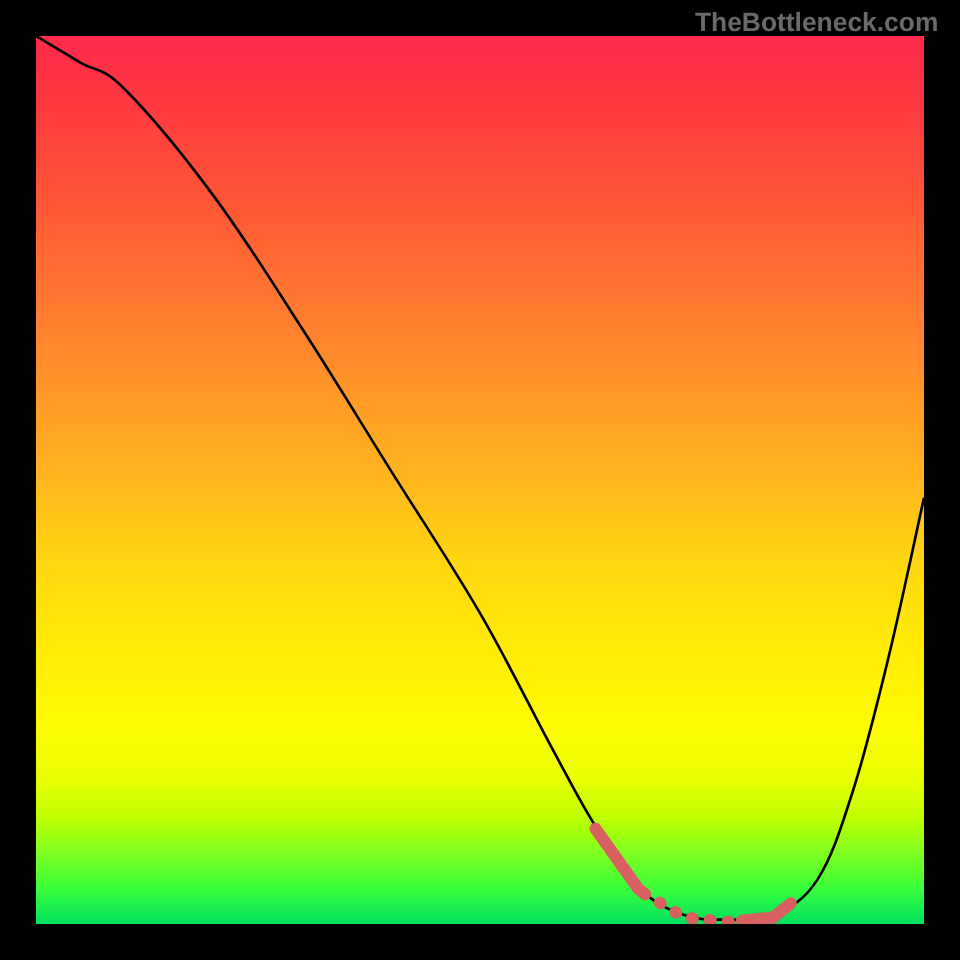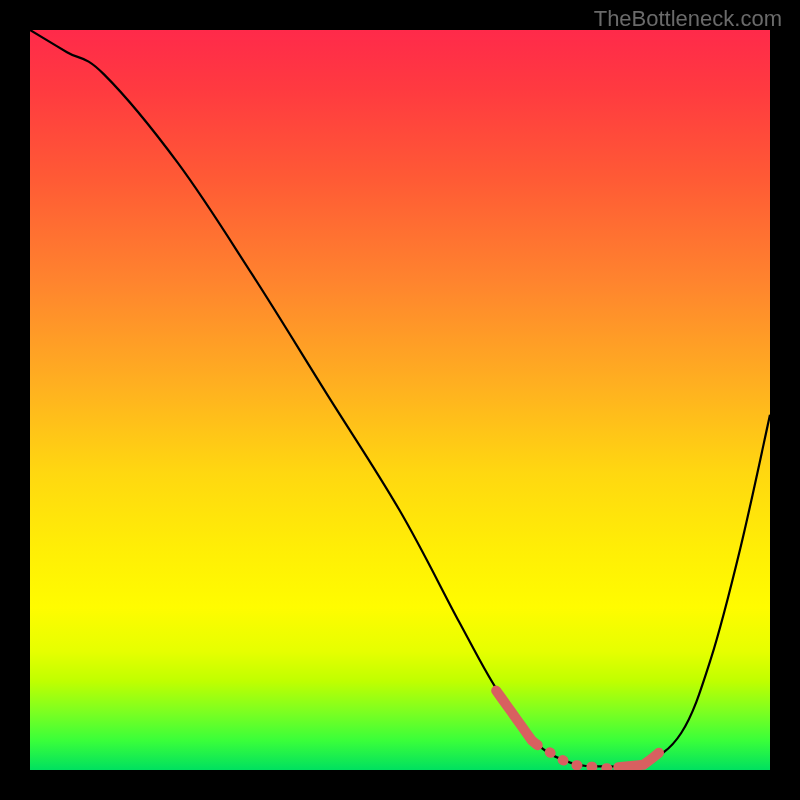--- a/index.html
+++ b/index.html
@@ -1,18 +1,18 @@
 <!DOCTYPE html>
 <html><head>
 <meta charset="utf-8">
 <style>
 :root { --border: #000; }
 * { box-sizing: border-box; margin: 0; padding: 0; }
 body { background: #000; width: 800px; height: 800px; position: relative; font-family: Arial, sans-serif; }
-.watermark { position: absolute; top: 6px; right: 18px; color: #6a6a6a; font-size: 22px; font-weight: 400; z-index: 5; }
+.watermark { position: absolute; top: 6px; right: 18px; color: #6a6a6a; font-size: 22px; font-weight: 700; z-index: 5; }
 .frame { position: absolute; inset: 0; }
 .plot { position: absolute; left: 30px; top: 30px; width: 740px; height: 740px; overflow: hidden; }
 .gradient { position: absolute; inset: 0;
   background: linear-gradient(180deg,
     #ff2a4a 0%,
     #ff3a40 8%,
     #ff5a35 20%,
     #ff842e 34%,
     #ffb020 48%,
     #ffd810 60%,

